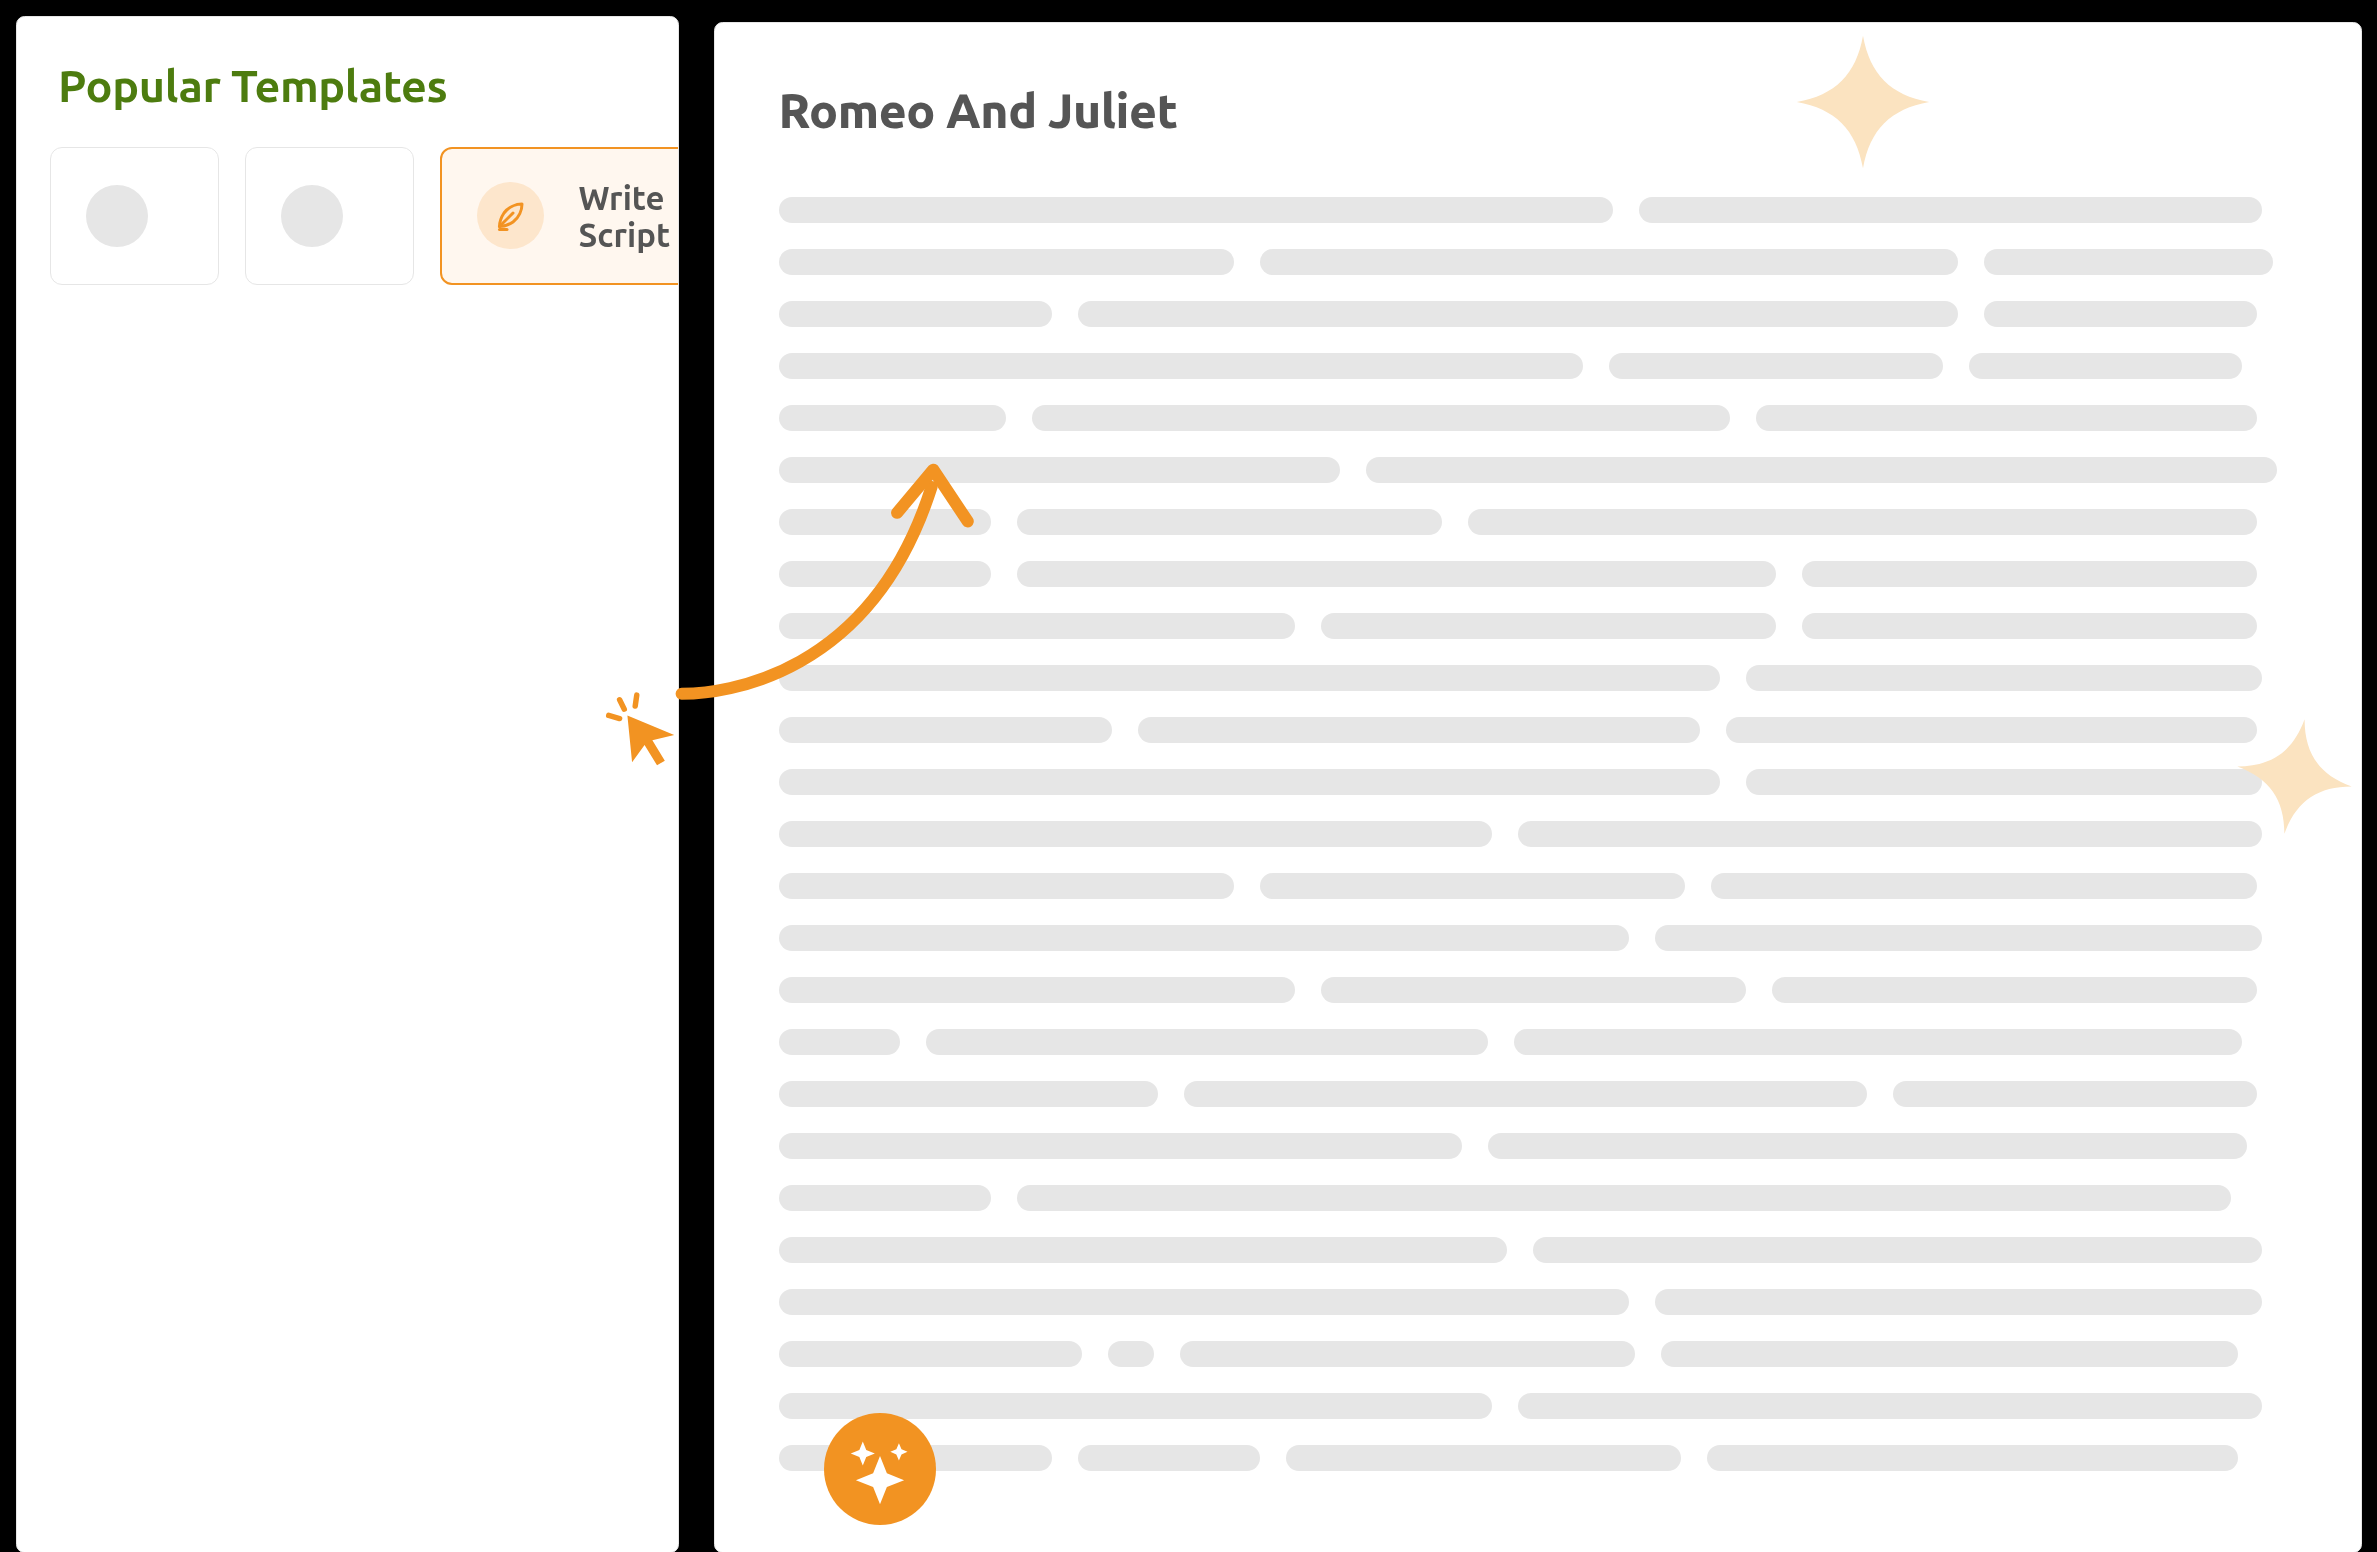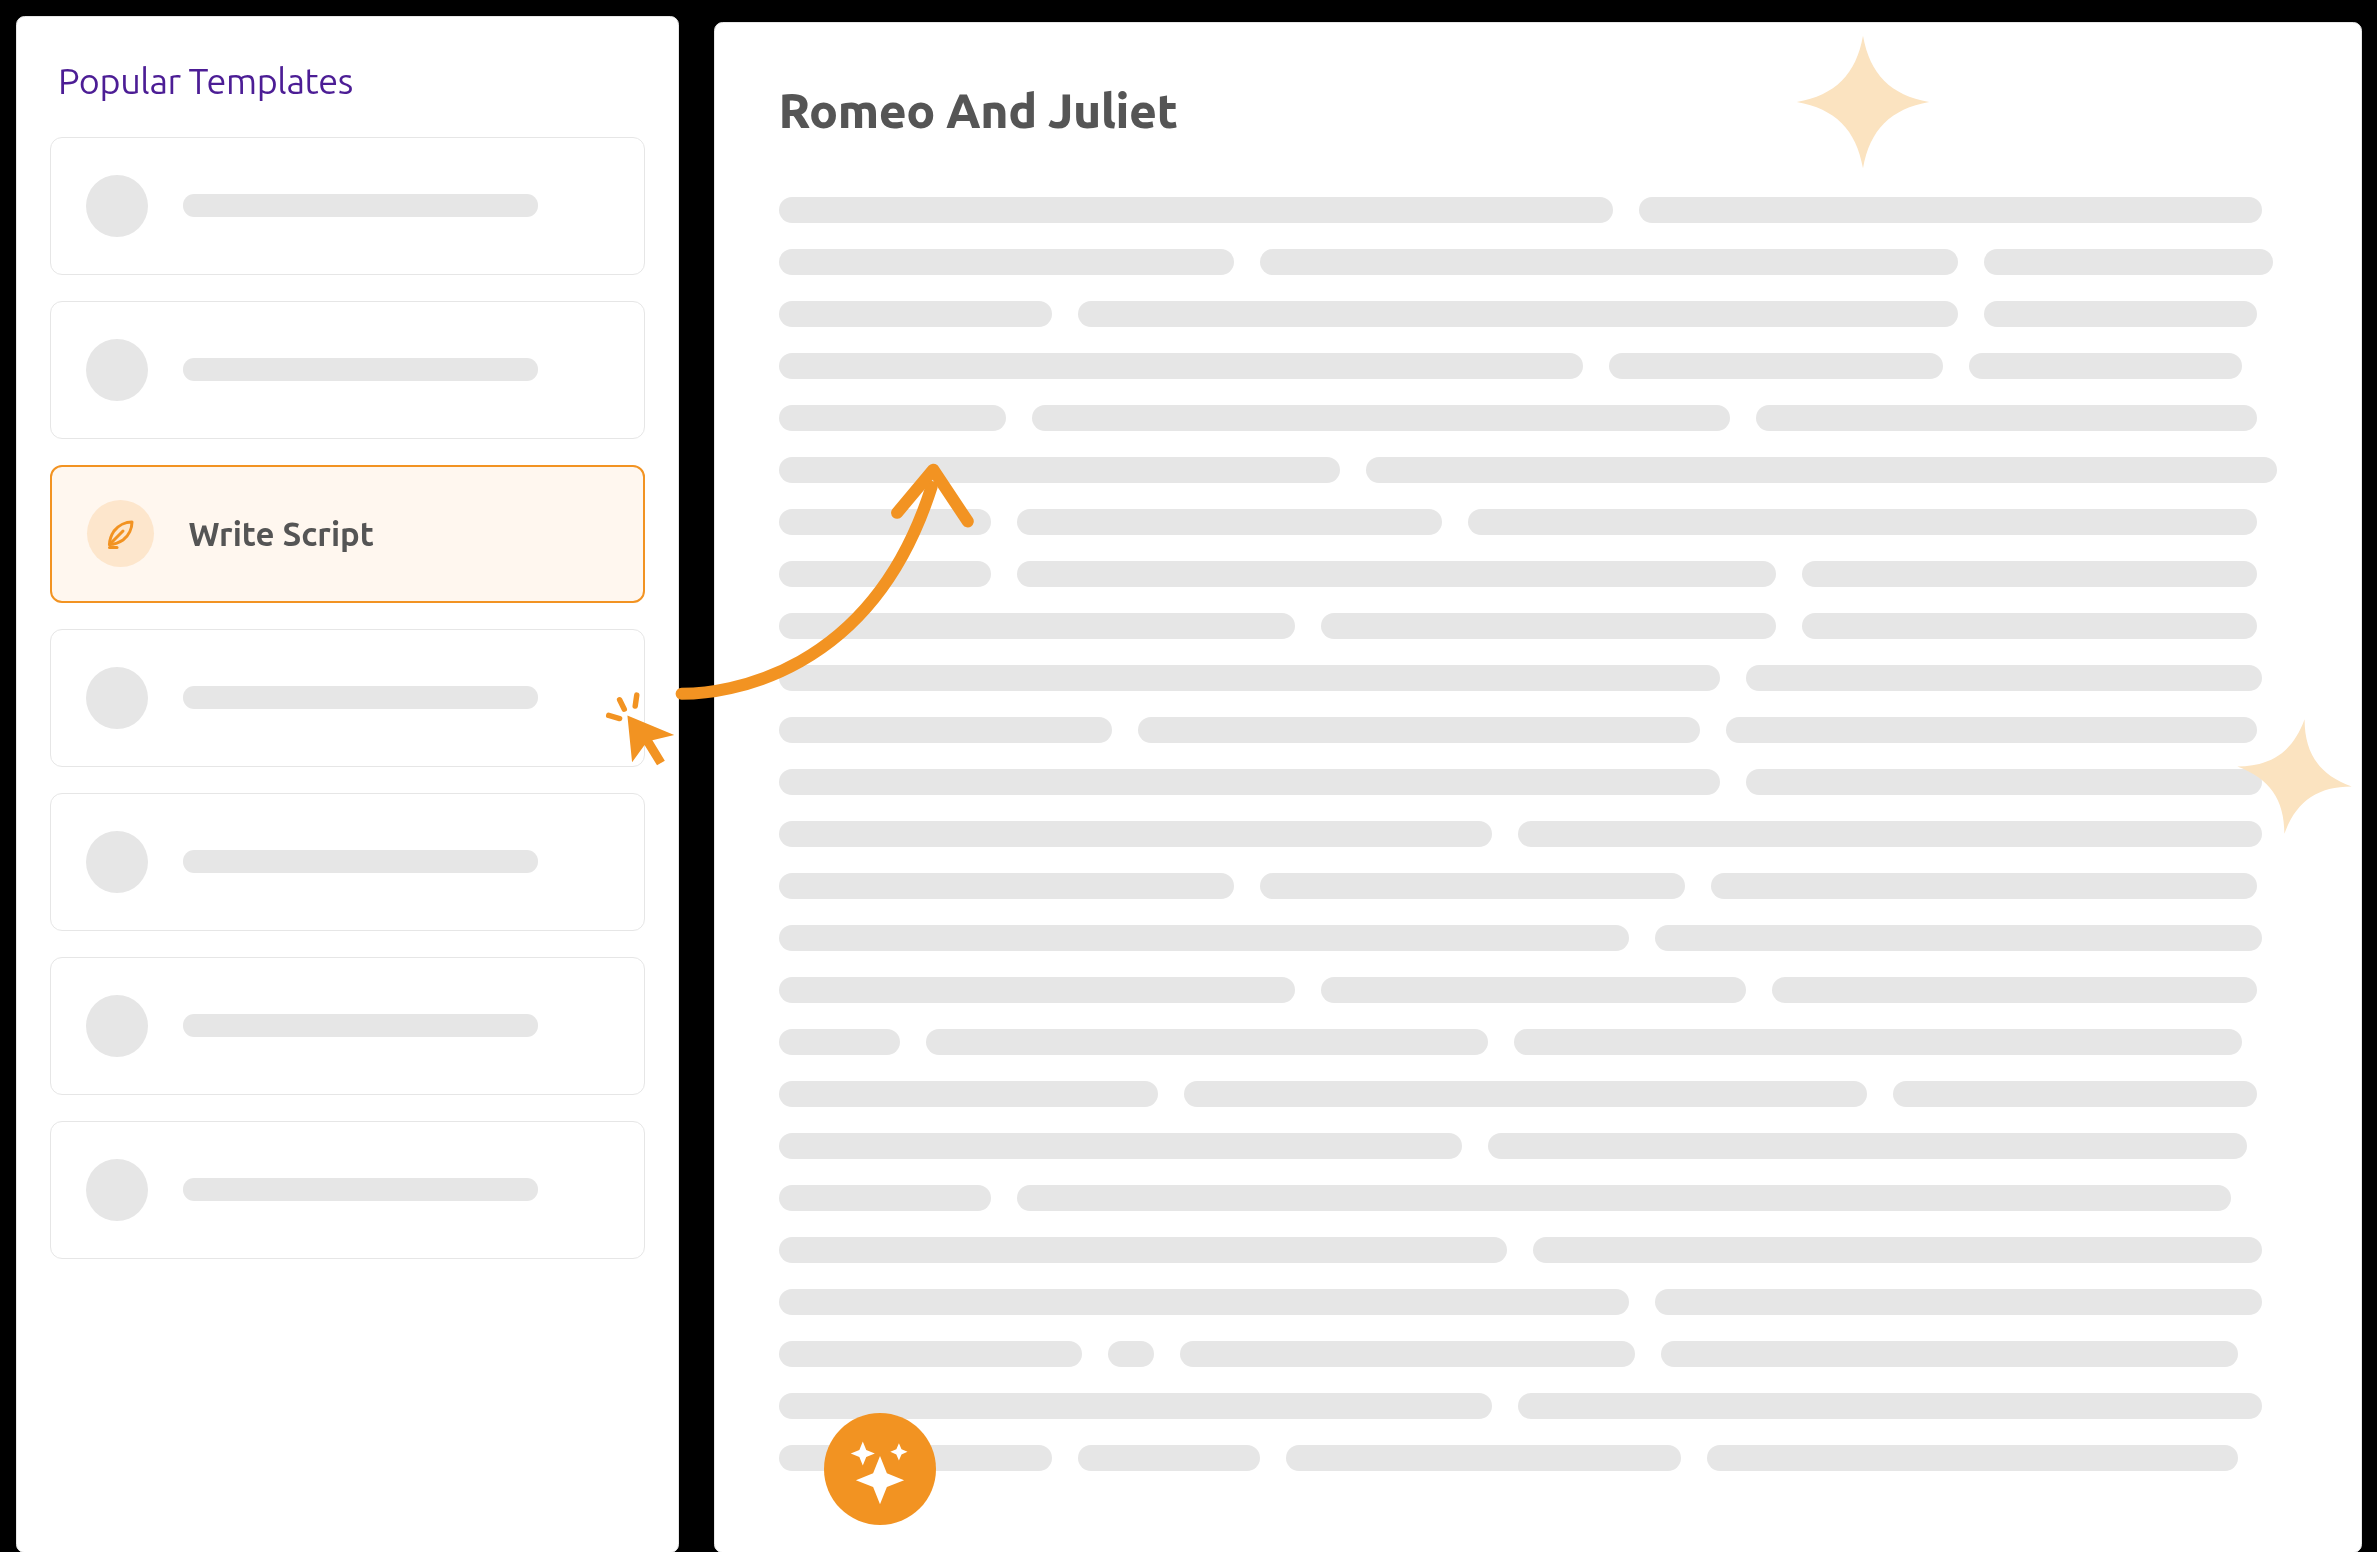--- a/index.html
+++ b/index.html
@@ -29,29 +29,29 @@
     background: #fff;
     border: 1.7px solid #e6e6e6;
     border-radius: 8.6px;
     padding: 43px 33px 0 33px;
     display: flex;
     flex-direction: column;
     position: relative;
     overflow: hidden;
   }
   .sidebar-title {
-    font-size: 36px;
-    font-weight: 400;
-    color: #4c1d95;
+    font-size: 45px;
+    font-weight: 700;
+    color: #4d7c0f;
     margin: 0 0 36px 8.6px;
     letter-spacing: -0.4px;
   }
   .templates {
     display: flex;
-    flex-direction: column;
+    flex-direction: row;
     gap: 26px;
   }
   .template-card {
     border: 1.7px solid #e6e6e6;
     border-radius: 12px;
     height: 138px;
     padding: 0 35px;
     display: flex;
     align-items: center;
     gap: 35px;

